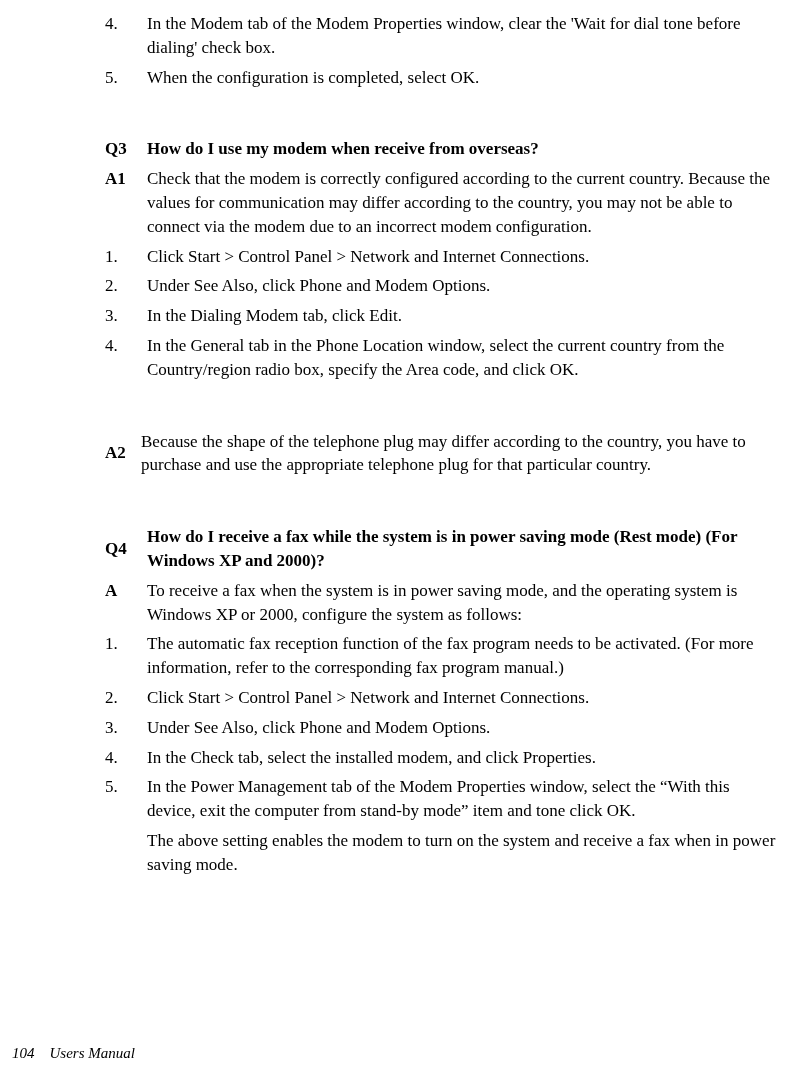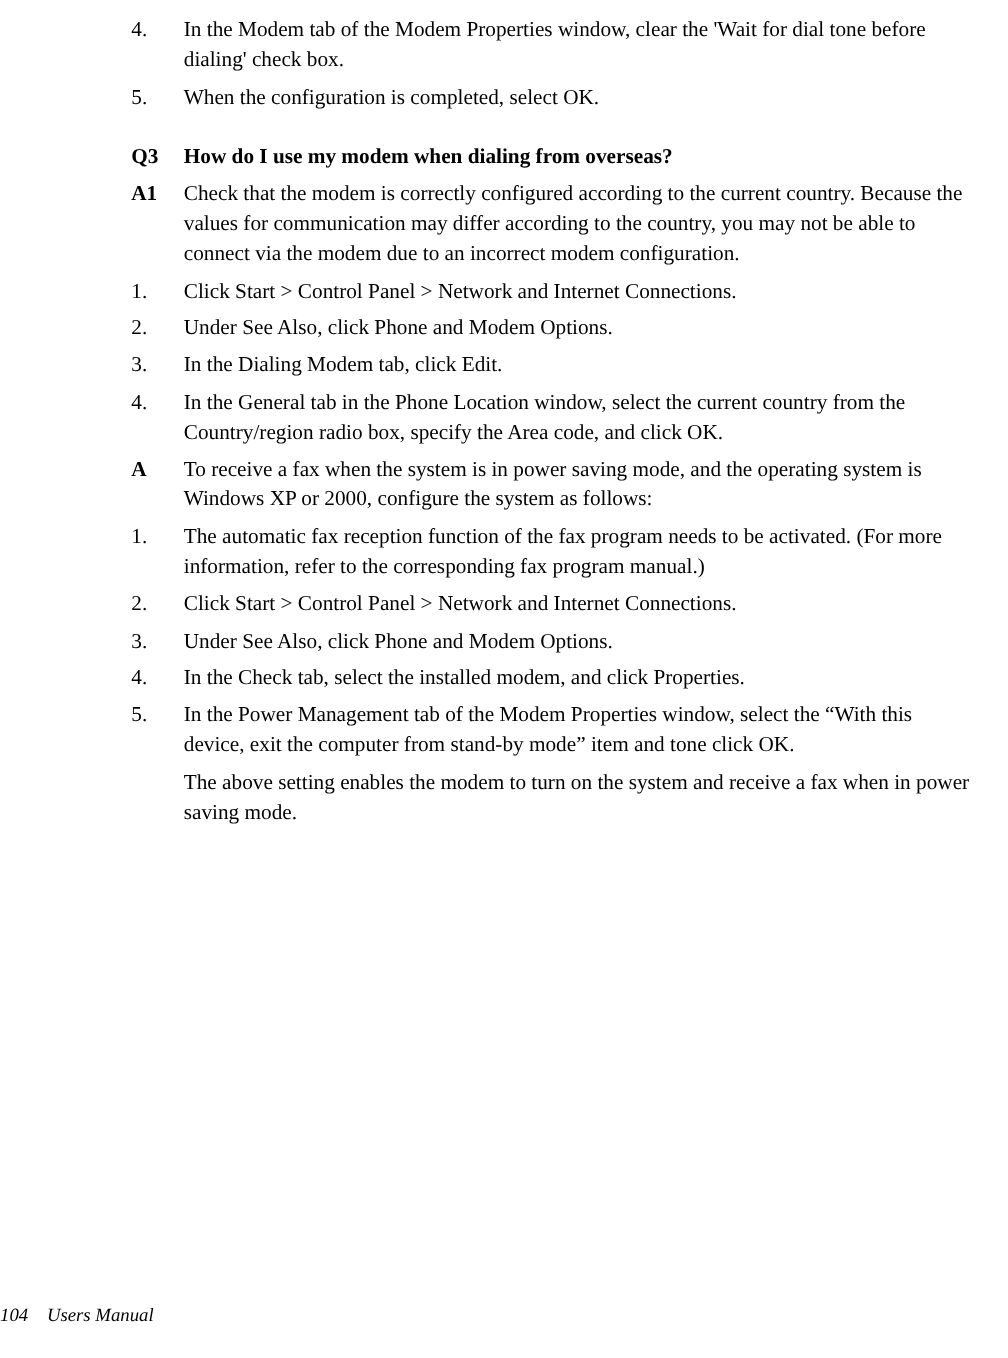--- a/index.html
+++ b/index.html
@@ -30,33 +30,34 @@
       width: 42px;
       padding-right: 4px;
     }
     .item-text {
       flex: 1;
     }
     .bold {
       font-weight: bold;
     }
     .section-gap {
-      margin-top: 24px;
+      margin-top: 48px;
       align-items: center;
     }
     .para-gap {
       margin-top: 0;
     }
     .footer {
       position: absolute;
       bottom: 22px;
       left: 0;
       width: 100%;
       font-style: italic;
       font-size: 15px;
+      padding-left: 12px;
     }
     .footer-num {
       font-style: italic;
     }
     .footer-text {
       font-style: italic;
     }
   </style>
 </head>
 <body>
@@ -67,21 +68,21 @@
     <div class="item-label">4.</div>
     <div class="item-text">In the Modem tab of the Modem Properties window, clear the 'Wait for dial tone before dialing' check box.</div>
   </div>
   <div class="item-row">
     <div class="item-label">5.</div>
     <div class="item-text">When the configuration is completed, select OK.</div>
   </div>
 
   <div class="item-row section-gap">
     <div class="item-label bold">Q3</div>
-    <div class="item-text bold">How do I use my modem when dialing from overseas?</div>
+    <div class="item-text bold">How do I use my modem when receive from overseas?</div>
   </div>
   <div class="item-row">
     <div class="item-label bold">A1</div>
     <div class="item-text">Check that the modem is correctly configured according to the current country. Because the values for communication may differ according to the country, you may not be able to connect via the modem due to an incorrect modem configuration.</div>
   </div>
   <div class="item-row">
     <div class="item-label">1.</div>
     <div class="item-text">Click Start &gt; Control Panel &gt; Network and Internet Connections.</div>
   </div>
   <div class="item-row">
@@ -90,21 +91,29 @@
   </div>
   <div class="item-row">
     <div class="item-label">3.</div>
     <div class="item-text">In the Dialing Modem tab, click Edit.</div>
   </div>
   <div class="item-row">
     <div class="item-label">4.</div>
     <div class="item-text">In the General tab in the Phone Location window, select the current country from the Country/region radio box, specify the Area code, and click OK.</div>
   </div>
 
+  <div class="item-row section-gap">
+    <div class="item-label bold" style="width:36px;">A2</div>
+    <div class="item-text">Because the shape of the telephone plug may differ according to the country, you have to purchase and use the appropriate telephone plug for that particular country.</div>
+  </div>
 
+  <div class="item-row section-gap">
+    <div class="item-label bold">Q4</div>
+    <div class="item-text bold">How do I receive a fax while the system is in power saving mode (Rest mode) (For Windows XP and 2000)?</div>
+  </div>
   <div class="item-row">
     <div class="item-label bold">A</div>
     <div class="item-text">To receive a fax when the system is in power saving mode, and the operating system is Windows XP or 2000, configure the system as follows:</div>
   </div>
   <div class="item-row">
     <div class="item-label">1.</div>
     <div class="item-text">The automatic fax reception function of the fax program needs to be activated. (For more information, refer to the corresponding fax program manual.)</div>
   </div>
   <div class="item-row">
     <div class="item-label">2.</div>

